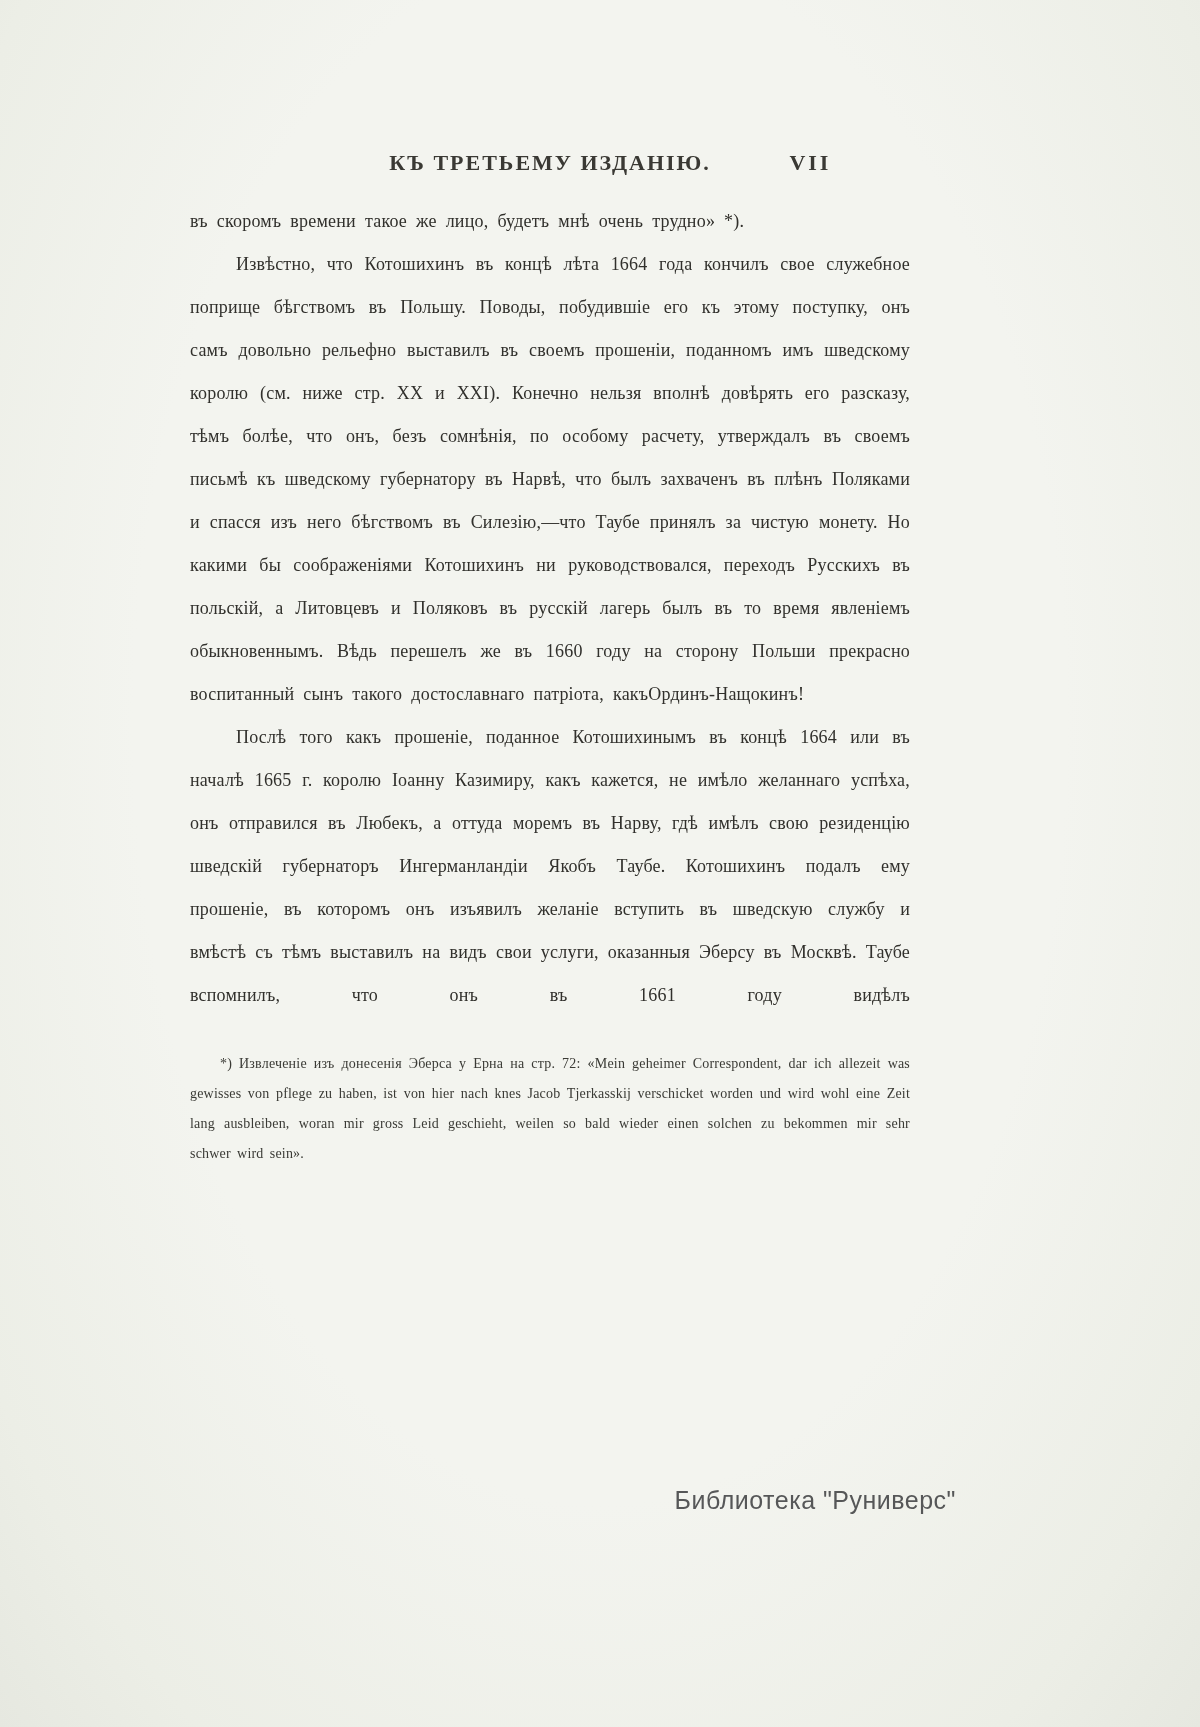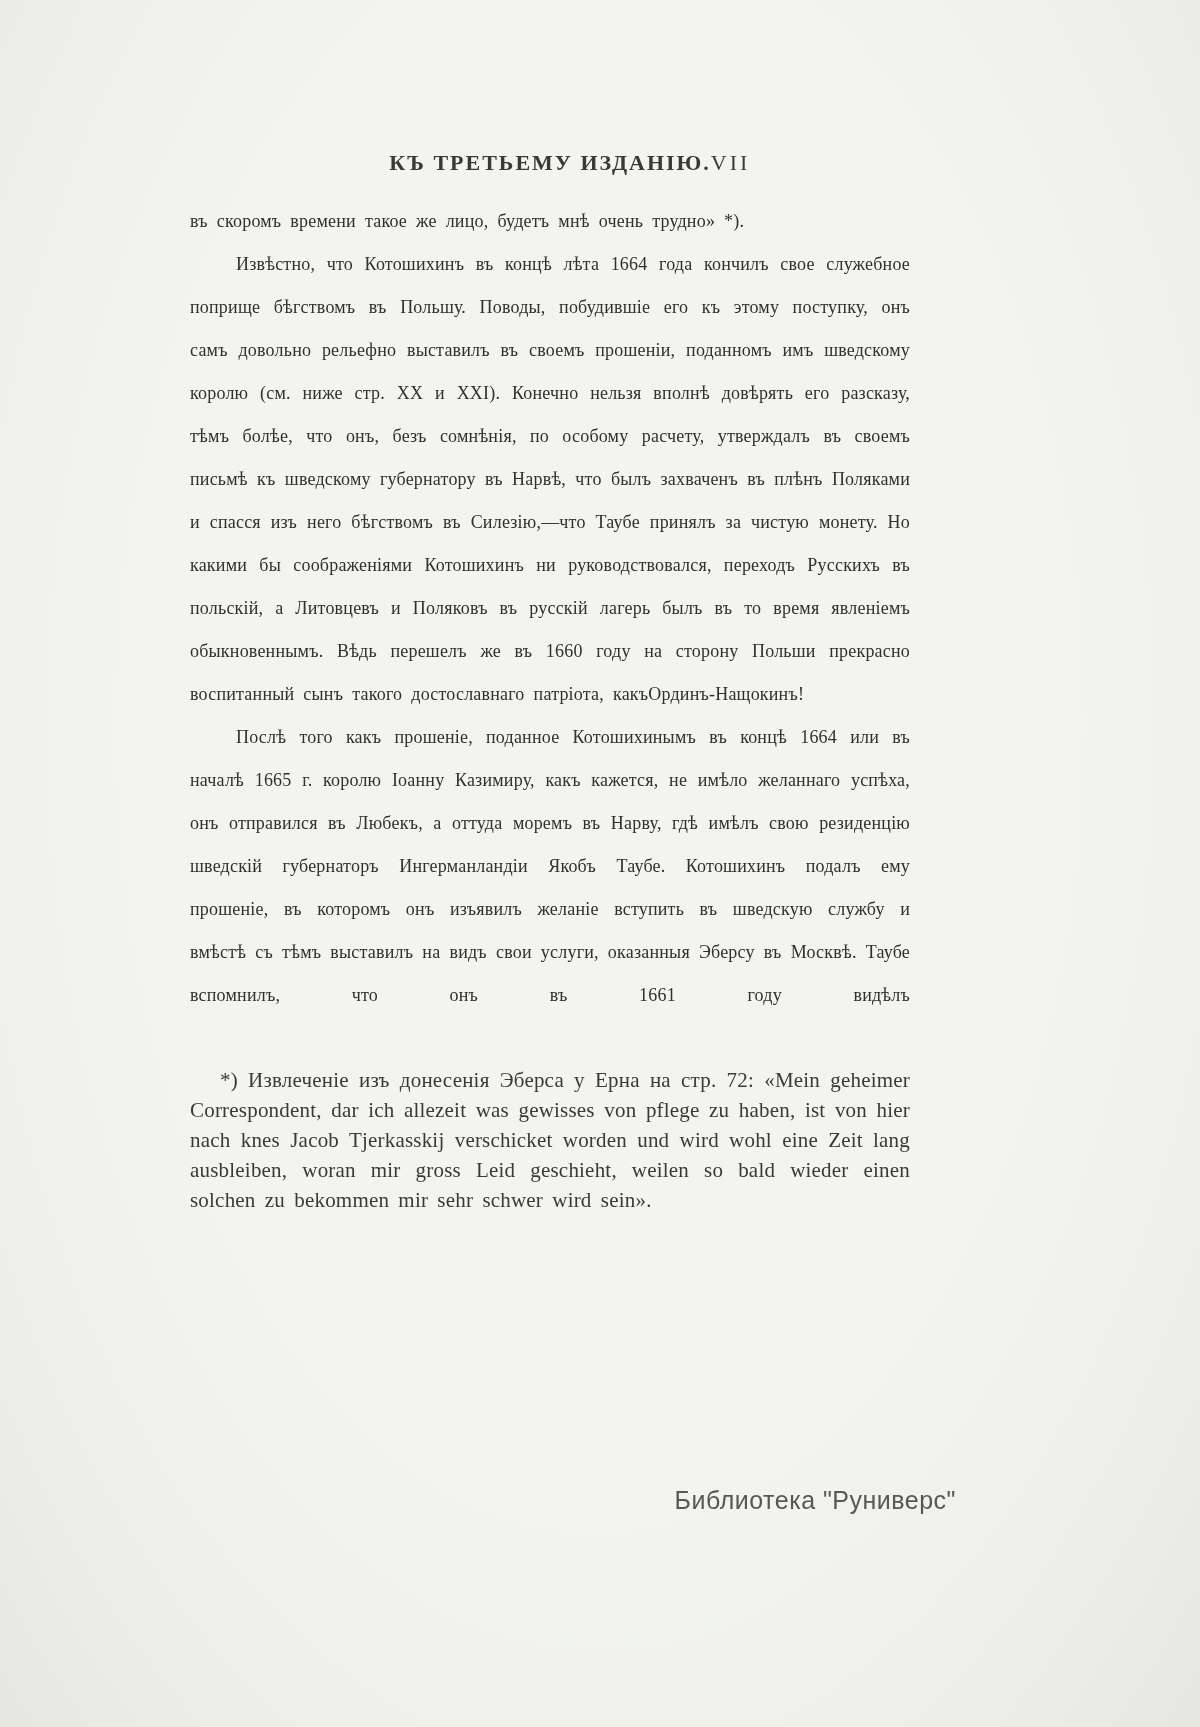--- a/index.html
+++ b/index.html
@@ -31,22 +31,22 @@
   }
   .running-title {
     grid-column: 2;
     text-align: center;
     font-weight: 600;
     letter-spacing: 2px;
     color: #3a3934;
   }
   .page-number {
     grid-column: 3;
-    text-align: left;
-    font-weight: 400;
+    text-align: center;
+    font-weight: 700;
     letter-spacing: 3px;
     color: #3a3934;
   }
   .body-text {
     font-size: 18px;
     line-height: 43px;
     text-align: justify;
     word-spacing: 0.24em;
     letter-spacing: 0.2px;
   }
@@ -54,22 +54,22 @@
     margin: 0;
     text-indent: 46px;
   }
   .body-text p.no-indent {
     text-indent: 0;
   }
   .body-text p.stretch-last {
     text-align-last: justify;
   }
   .footnote {
-    margin-top: 48px;
-    font-size: 21px;
+    margin-top: 32px;
+    font-size: 14px;
     line-height: 30px;
     text-align: justify;
     word-spacing: 0.18em;
     letter-spacing: 0.2px;
     text-indent: 30px;
     color: #3a3a35;
   }
   .watermark {
     position: absolute;
     right: 244px;

